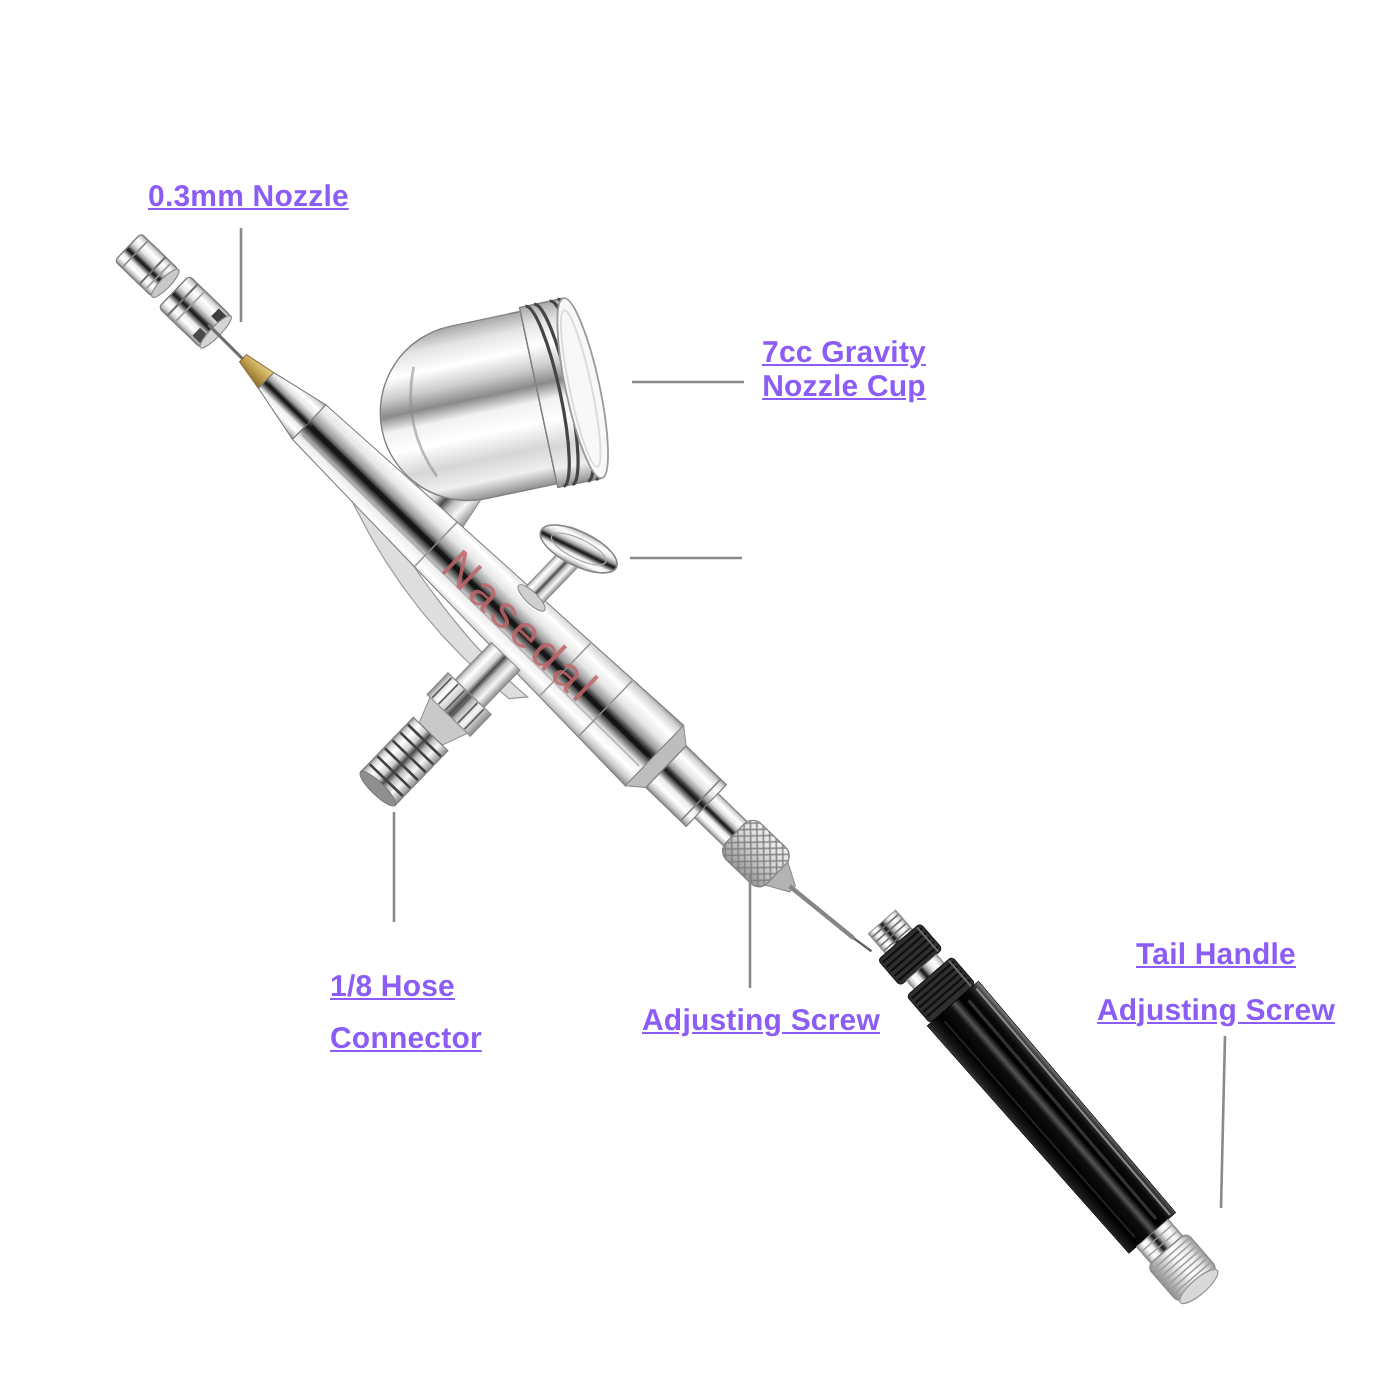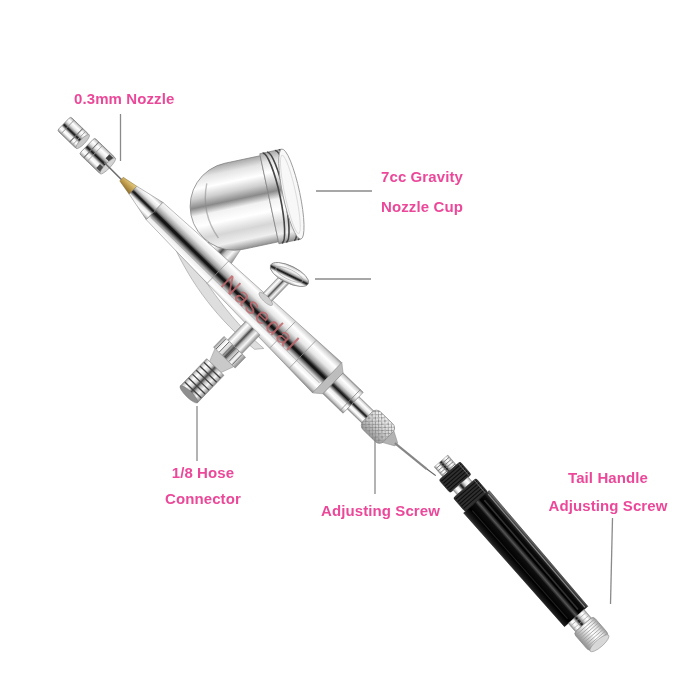--- a/index.html
+++ b/index.html
@@ -1,20 +1,20 @@
 <!DOCTYPE html>
 <html><head>
 <meta charset="utf-8">
 <style>
   html,body{margin:0;padding:0;background:#ffffff;}
   #stage{position:relative;width:700px;height:700px;background:#ffffff;overflow:hidden;
          font-family:"Liberation Sans",sans-serif;}
   #art{position:absolute;left:0;top:0;}
-  .lbl{position:absolute;font:700 15px/1.1 "Liberation Sans",sans-serif;color:#ec4899;
-       white-space:nowrap;letter-spacing:0.1px;}
+  .lbl{position:absolute;font:700 15px/1.1 "Liberation Sans",sans-serif;color:#8b5cf6;
+       white-space:nowrap;letter-spacing:0.1px;text-decoration:underline;}
   .lbl-col{display:flex;flex-direction:column;}
   .lbl-center{text-align:center;}
 </style>
 </head>
 <body>
 
 <div id="stage">
 
   <svg id="art" width="700" height="700" viewBox="0 0 700 700">
     <defs>
@@ -241,27 +241,27 @@
       <line x1="316" y1="191" x2="372" y2="191"></line>
       <line x1="315" y1="279" x2="371" y2="279"></line>
       <line x1="197" y1="406" x2="197" y2="461"></line>
       <line x1="375" y1="437" x2="375" y2="494"></line>
       <line x1="612.5" y1="518" x2="610.5" y2="604"></line>
     </g>
   </svg>
 
   <div class="lbl" style="left:74px;top:91px;">0.3mm Nozzle</div>
 
-  <div class="lbl lbl-col lbl-center" style="left:374px;top:169px;width:96px;gap:13px;">
+  <div class="lbl lbl-col lbl-center" style="left:374px;top:169px;width:96px;">
     <div>7cc Gravity</div>
     <div>Nozzle Cup</div>
   </div>
 
 
-  <div class="lbl lbl-col" style="left:165px;top:465px;gap:9px;text-align:center;">
+  <div class="lbl lbl-col" style="left:165px;top:486px;gap:9px;">
     <div>1/8 Hose</div>
     <div>Connector</div>
   </div>
 
   <div class="lbl" style="left:321px;top:503px;">Adjusting Screw</div>
 
   <div class="lbl lbl-col lbl-center" style="left:547px;top:470px;width:122px;gap:11px;">
     <div>Tail Handle</div>
     <div>Adjusting Screw</div>
   </div>

